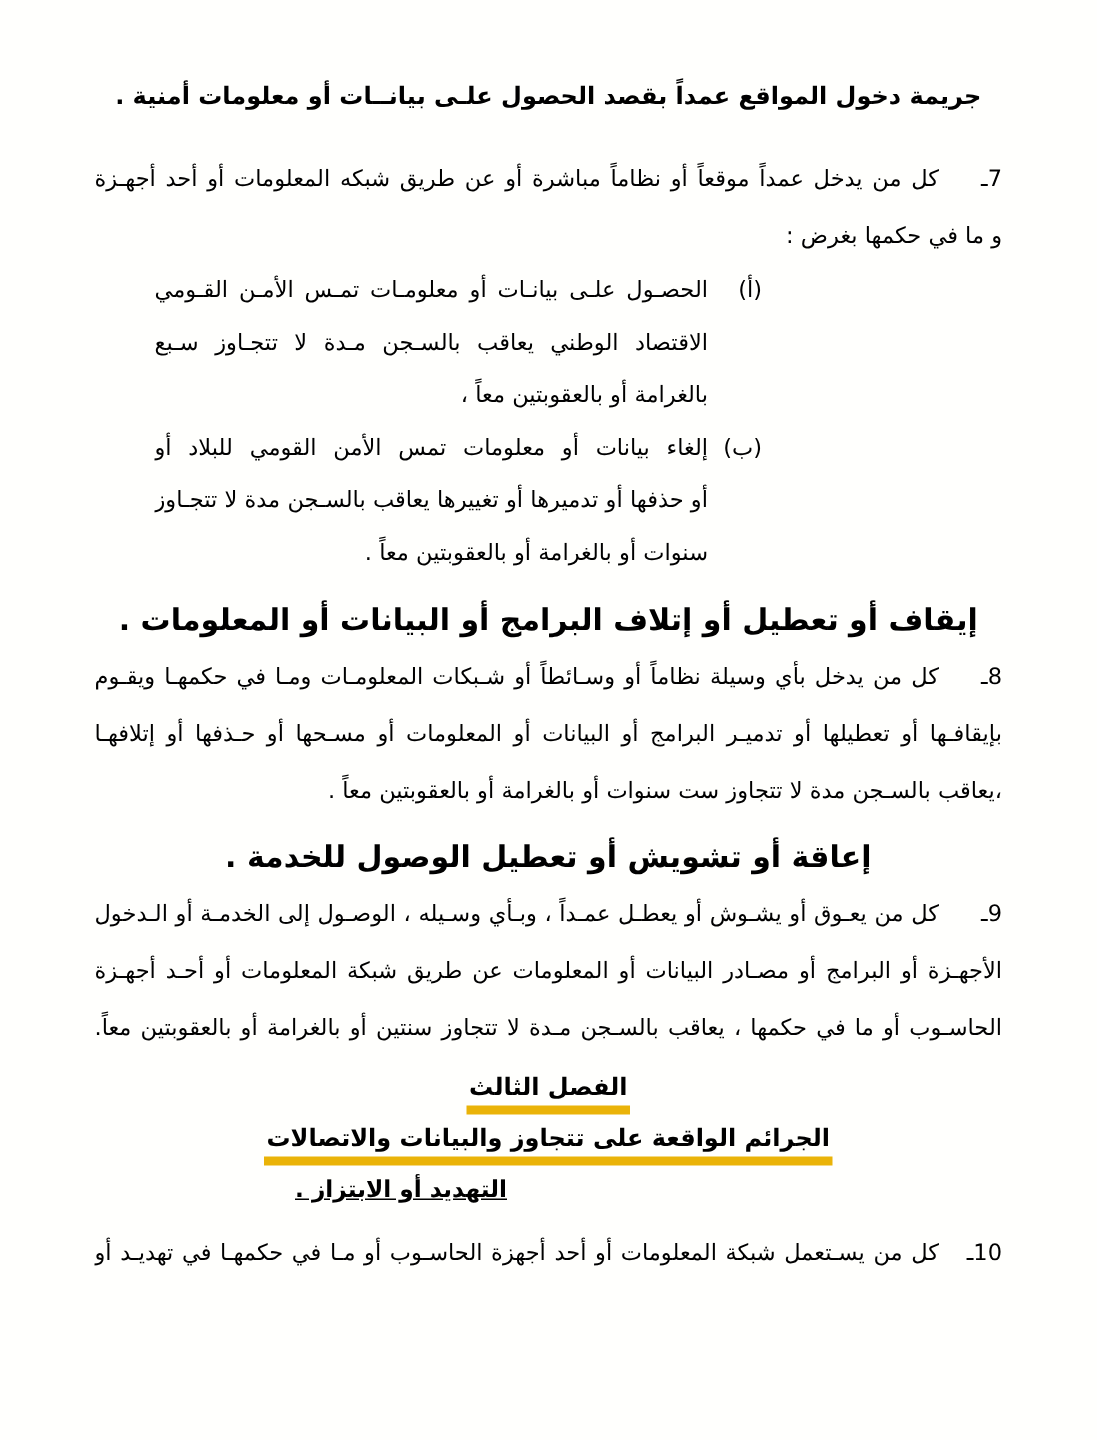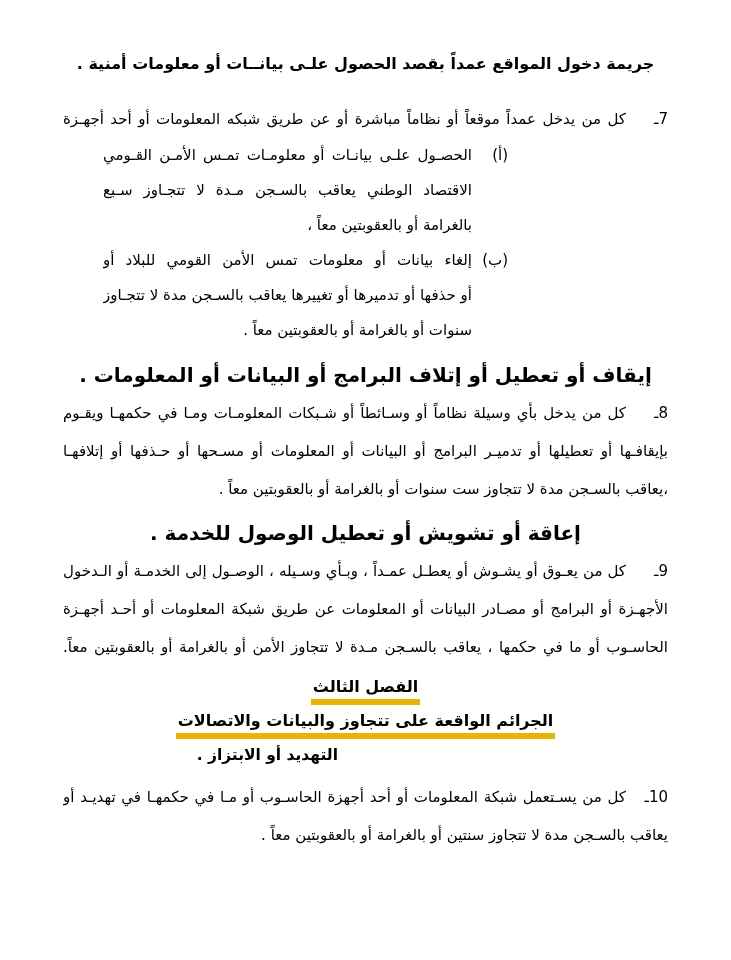--- a/index.html
+++ b/index.html
@@ -73,32 +73,34 @@
   }
   .sec-threat {
     margin-top:4px;
     font-weight:bold;
     font-size:15.5px;
     line-height:30px;
     text-align:right;
     padding-left:0;
     padding-right:330px;
     white-space:nowrap;
+    text-decoration:underline;
   }
   .art10 { margin-top:8px; }
 </style>
 </head>
 <body>
 
 <div class="page">
 
   <div class="doc-title">جريمة دخول المواقع عمداً بقصد الحصول علـى بيانــات أو معلومات أمنية .</div>
 
   <div class="art7">
     <div class="ln"><span class="num">7ـ</span><span>كل من يدخل عمداً موقعاً أو نظاماً مباشرة أو عن طريق شبكه المعلومات أو أحد أجهـزة الحاسـوب</span></div>
+    <div class="ln end">و ما في حكمها بغرض :</div>
   </div>
 
   <div class="clauses">
     <div class="clause">
       <div class="cmark">(أ)</div>
       <div class="ctext">
         <div class="sln">الحصـول علـى بيانـات أو معلومـات تمـس الأمـن القـومي للـبلاد أو</div>
         <div class="sln">الاقتصاد الوطني يعاقب بالسـجن مـدة لا تتجـاوز سـبع سـنوات أو</div>
         <div class="sln end">بالغرامة أو بالعقوبتين معاً ،</div>
       </div>
@@ -119,25 +121,24 @@
     <div class="ln"><span class="num">8ـ</span><span>كل من يدخل بأي وسيلة نظاماً أو وسـائطاً أو شـبكات المعلومـات ومـا في حكمهـا ويقـوم عمـداً</span></div>
     <div class="ln">بإيقافـها أو تعطيلها أو تدميـر البرامج أو البيانات أو المعلومات أو مسـحها أو حـذفها أو إتلافهـا</div>
     <div class="ln end">،يعاقب بالسـجن مدة لا تتجاوز ست سنوات أو بالغرامة أو بالعقوبتين معاً .</div>
   </div>
 
   <div class="h-sec h-sec2">إعاقة أو تشويش أو تعطيل الوصول  للخدمة .</div>
 
   <div>
     <div class="ln"><span class="num">9ـ</span><span>كل من يعـوق أو يشـوش أو يعطـل عمـداً ، وبـأي وسـيله ، الوصـول إلى الخدمـة أو الـدخول إلى</span></div>
     <div class="ln">الأجهـزة أو البرامج أو مصـادر البيانات أو المعلومات عن طريق شبكة المعلومات أو أحـد أجهـزة</div>
-    <div class="ln">الحاسـوب أو ما في حكمها ، يعاقب بالسـجن مـدة لا تتجاوز الأمن أو بالغرامة أو بالعقوبتين معاً.</div>
+    <div class="ln">الحاسـوب أو ما في حكمها ، يعاقب بالسـجن مـدة لا تتجاوز سنتين أو بالغرامة أو بالعقوبتين معاً.</div>
   </div>
 
   <div class="chapter"><span class="u">الفصل الثالث</span></div>
   <div class="chapter"><span class="u">الجرائم الواقعة على تتجاوز والبيانات والاتصالات</span></div>
   <div class="sec-threat">التهديد أو الابتزاز .</div>
 
   <div class="art10">
     <div class="ln"><span class="num">10ـ</span><span>كل من يسـتعمل شبكة المعلومات أو أحد أجهزة الحاسـوب أو مـا في حكمهـا في تهديـد أو ابتـزاز</span></div>
-    <div class="ln end">يعاقب بالسـجن  مدة لا تتجاوز سنتين أو بالغرامة أو بالعقوبتين معاً .</div>
   </div>
 
 </div>
 
 </body></html>

